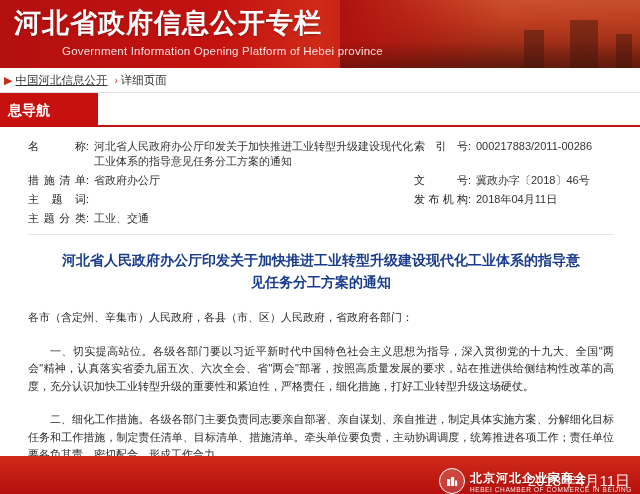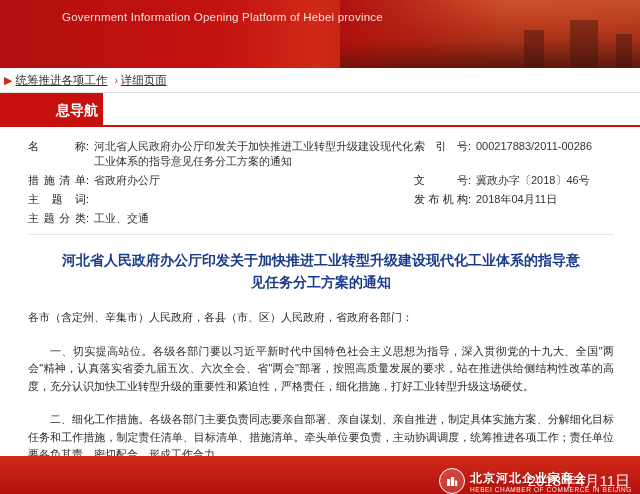--- a/index.html
+++ b/index.html
@@ -101,37 +101,35 @@
     white-space: nowrap;
   }
   .crumb-sep {
     color: #cf2a18;
     margin: 0 3px;
     font-size: 10px;
   }
   .crumb-current {
     color: #333;
     white-space: nowrap;
-    text-decoration: underline;
   }
 
   
   .navbar {
     position: relative;
     height: 34px;
     background: #ffffff;
   }
   .nav-red {
     position: absolute;
     left: 0;
     top: 0;
-    width: 55px;
+    width: 98px;
     height: 34px;
     background: #c7110f;
-    padding-left: 48px;
   }
   .nav-red span {
     display: block;
     color: #ffffff;
     font-size: 14px;
     font-weight: bold;
     line-height: 34px;
     padding-left: 8px;
     white-space: nowrap;
   }
@@ -274,27 +272,28 @@
 
 <div class="page">
 
   <div class="banner">
     <div class="banner-photo">
       <div class="wall1"></div>
       <div class="wall2"></div>
       <div class="wall3"></div>
     </div>
     <div class="banner-texts">
+      <div class="banner-title-cn">河北省政府信息公开专栏</div>
       <div class="banner-title-en">Government Information Opening Platform of Hebei province</div>
     </div>
   </div>
 
   <div class="breadcrumb">
     <span class="crumb-arrow">▶</span>
-    <a class="crumb-link" href="#">统筹推进各项工作</a>
+    <a class="crumb-link" href="#">中国河北信息公开</a>
     <span class="crumb-sep">›</span>
     <span class="crumb-current">详细页面</span>
   </div>
 
   <div class="navbar">
     <div class="nav-red">
       <span>息导航</span>
     </div>
     <div class="nav-line"></div>
   </div>

